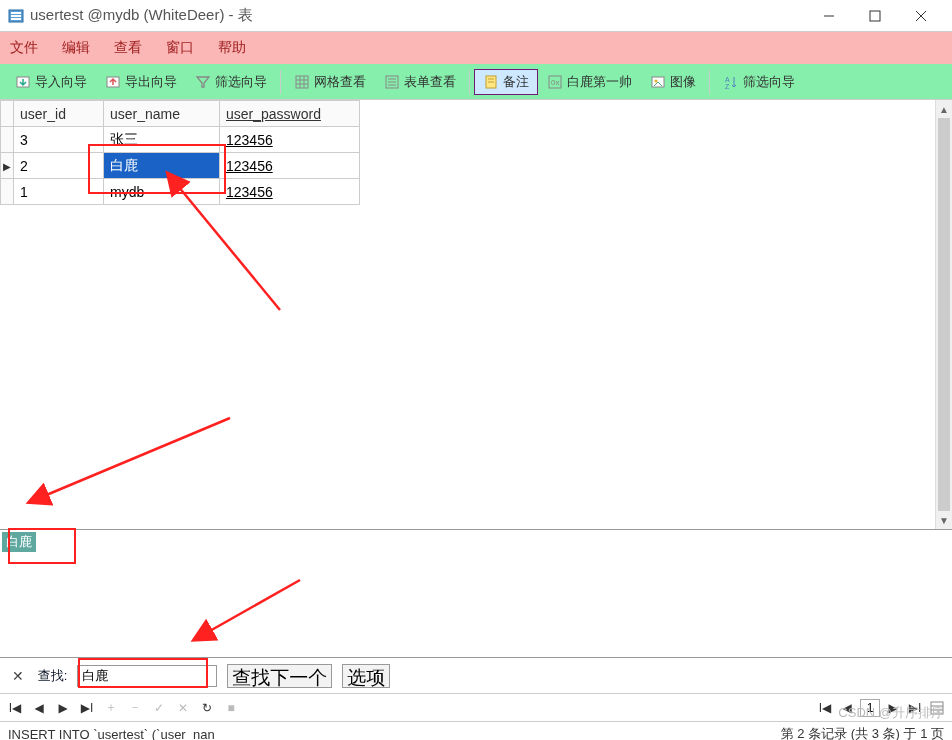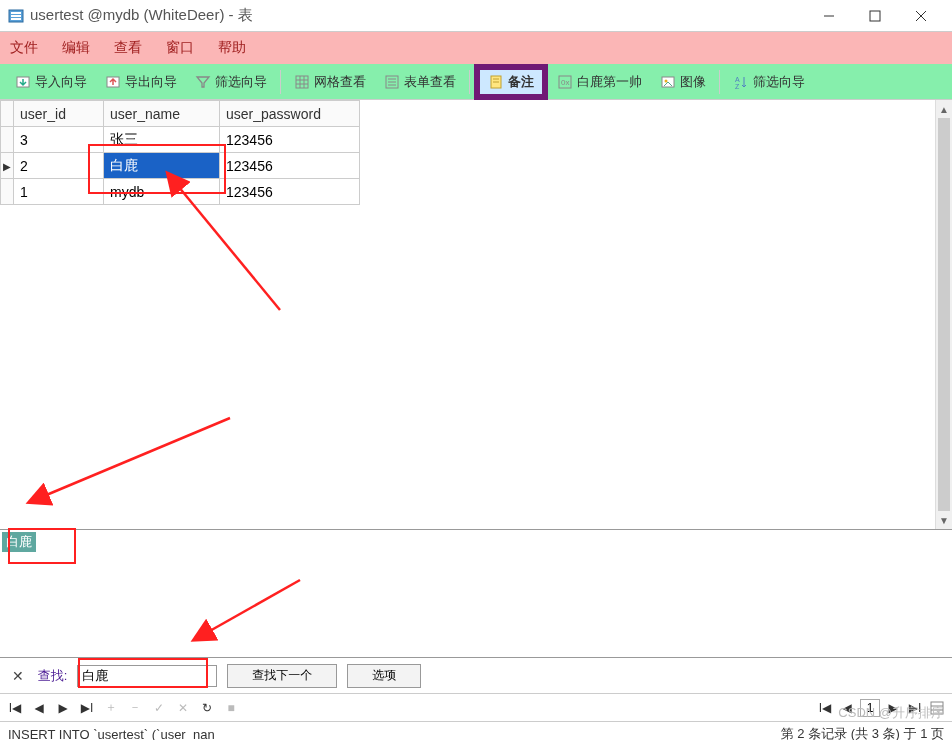--- a/index.html
+++ b/index.html
@@ -8,49 +8,49 @@
 .title-bar { height: 32px; background: #fff; border-bottom: 1px solid #ccc; display: flex; align-items: center; padding: 0 8px; }
 .title-bar .app-icon { width: 16px; height: 16px; margin-right: 6px; }
 .title-bar .title-text { flex: 1; color: #555; font-size: 15px; }
 .win-btns { display: flex; }
 .win-btn { width: 46px; height: 32px; display: flex; align-items: center; justify-content: center; color: #555; }
 
 .menu-bar { height: 32px; background: #fbb6b6; display: flex; align-items: center; padding: 0 10px; gap: 24px; color: #a02020; font-size: 14px; }
 
 .toolbar { height: 36px; background: #86efac; border-bottom: 1px solid #ccc; display: flex; align-items: center; padding: 0 6px; gap: 0; }
 .tb-btn { display: flex; align-items: center; padding: 3px 8px; gap: 4px; border: 1px solid transparent; font-size: 13px; color: #333; white-space: nowrap; }
-.tb-btn.active { background: #cde8ff; border: 6px solid #701a75; font-weight: bold; }
+.tb-btn.active { background: #cde8ff; border: 1px solid #701a75; }
 .tb-sep { width: 1px; height: 24px; background: #ccc; margin: 0 4px; }
 .tb-icon { width: 16px; height: 16px; flex: none; }
 
 .grid-area { position: relative; height: 430px; border-bottom: 1px solid #999; background: #fff; }
 .grid-scroll { position: absolute; right: 0; top: 0; bottom: 0; width: 17px; background: #f0f0f0; border-left: 1px solid #ddd; }
 .grid-scroll .thumb { position: absolute; top: 18px; bottom: 18px; left: 2px; right: 2px; background: #ccc; }
 .grid-scroll .arrow { position: absolute; left: 0; right: 0; height: 18px; display: flex; align-items: center; justify-content: center; color: #666; font-size: 10px; }
 .grid-scroll .arrow.up { top: 0; }
 .grid-scroll .arrow.down { bottom: 0; }
 
 .grid { border-collapse: collapse; margin-left: 0; }
 .grid th, .grid td { border: 1px solid #ccc; text-align: left; height: 26px; padding: 0 6px; font-weight: normal; font-size: 14px; }
 .grid th { background: #fafafa; color: #333; margin-left: 16px; }
 .grid .row-head { width: 12px; background: #fafafa; position: relative; }
 .grid .row-head .marker { position: absolute; left: 2px; top: 50%; transform: translateY(-50%); font-size: 10px; color: #333; }
 .col-id { width: 90px; text-align: right; padding-right: 8px; }
 .col-name { width: 116px; }
-.col-pwd { width: 140px; }
+.col-pwd { width: 140px; text-decoration: underline; }
 .cell-selected { background: #1a62c6; color: #fff; }
 
 .detail-pane { height: 128px; border-bottom: 1px solid #999; background: #fff; padding: 2px; overflow: auto; }
 .detail-val { display: inline-block; background: #5fa8a0; color: #fff; padding: 1px 4px; font-size: 13px; }
 
 .search-bar { height: 36px; border-bottom: 1px solid #ccc; display: flex; align-items: center; padding: 0 8px; gap: 10px; }
 .search-bar .close-x { font-size: 14px; color: #444; padding: 0 4px; }
-.search-bar .label { color: #4c1d95; }
+.search-bar .label { color: #0f172a; }
 .search-bar input { width: 140px; height: 22px; border: 1px solid #999; padding: 0 4px; font-size: 13px; }
-.search-bar button { height: 24px; padding: 0 24px; background: #f3f3f3; border: 1px solid #999; font-size: 12px; }
+.search-bar button { height: 24px; padding: 0 4px; background: #f3f3f3; border: 1px solid #999; font-size: 19px; }
 
 .nav-bar { height: 28px; border-bottom: 1px solid #ccc; display: flex; align-items: center; padding: 0 6px; gap: 8px; }
 .nav-left { display: flex; gap: 6px; align-items: center; }
 .nav-btn { width: 18px; height: 18px; display: flex; align-items: center; justify-content: center; color: #333; font-size: 12px; }
 .nav-btn.disabled { color: #bbb; }
 .nav-right { margin-left: auto; display: flex; gap: 4px; align-items: center; }
 .nav-right .page-num { width: 20px; height: 18px; border: 1px solid #aaa; background: #fff; text-align: center; font-size: 12px; display: flex; align-items: center; justify-content: center; }
 
 .status-bar { height: 24px; display: flex; align-items: center; padding: 0 8px; font-size: 13px; color: #333; }
 .status-bar .sql { flex: 1; white-space: nowrap; overflow: hidden; }

